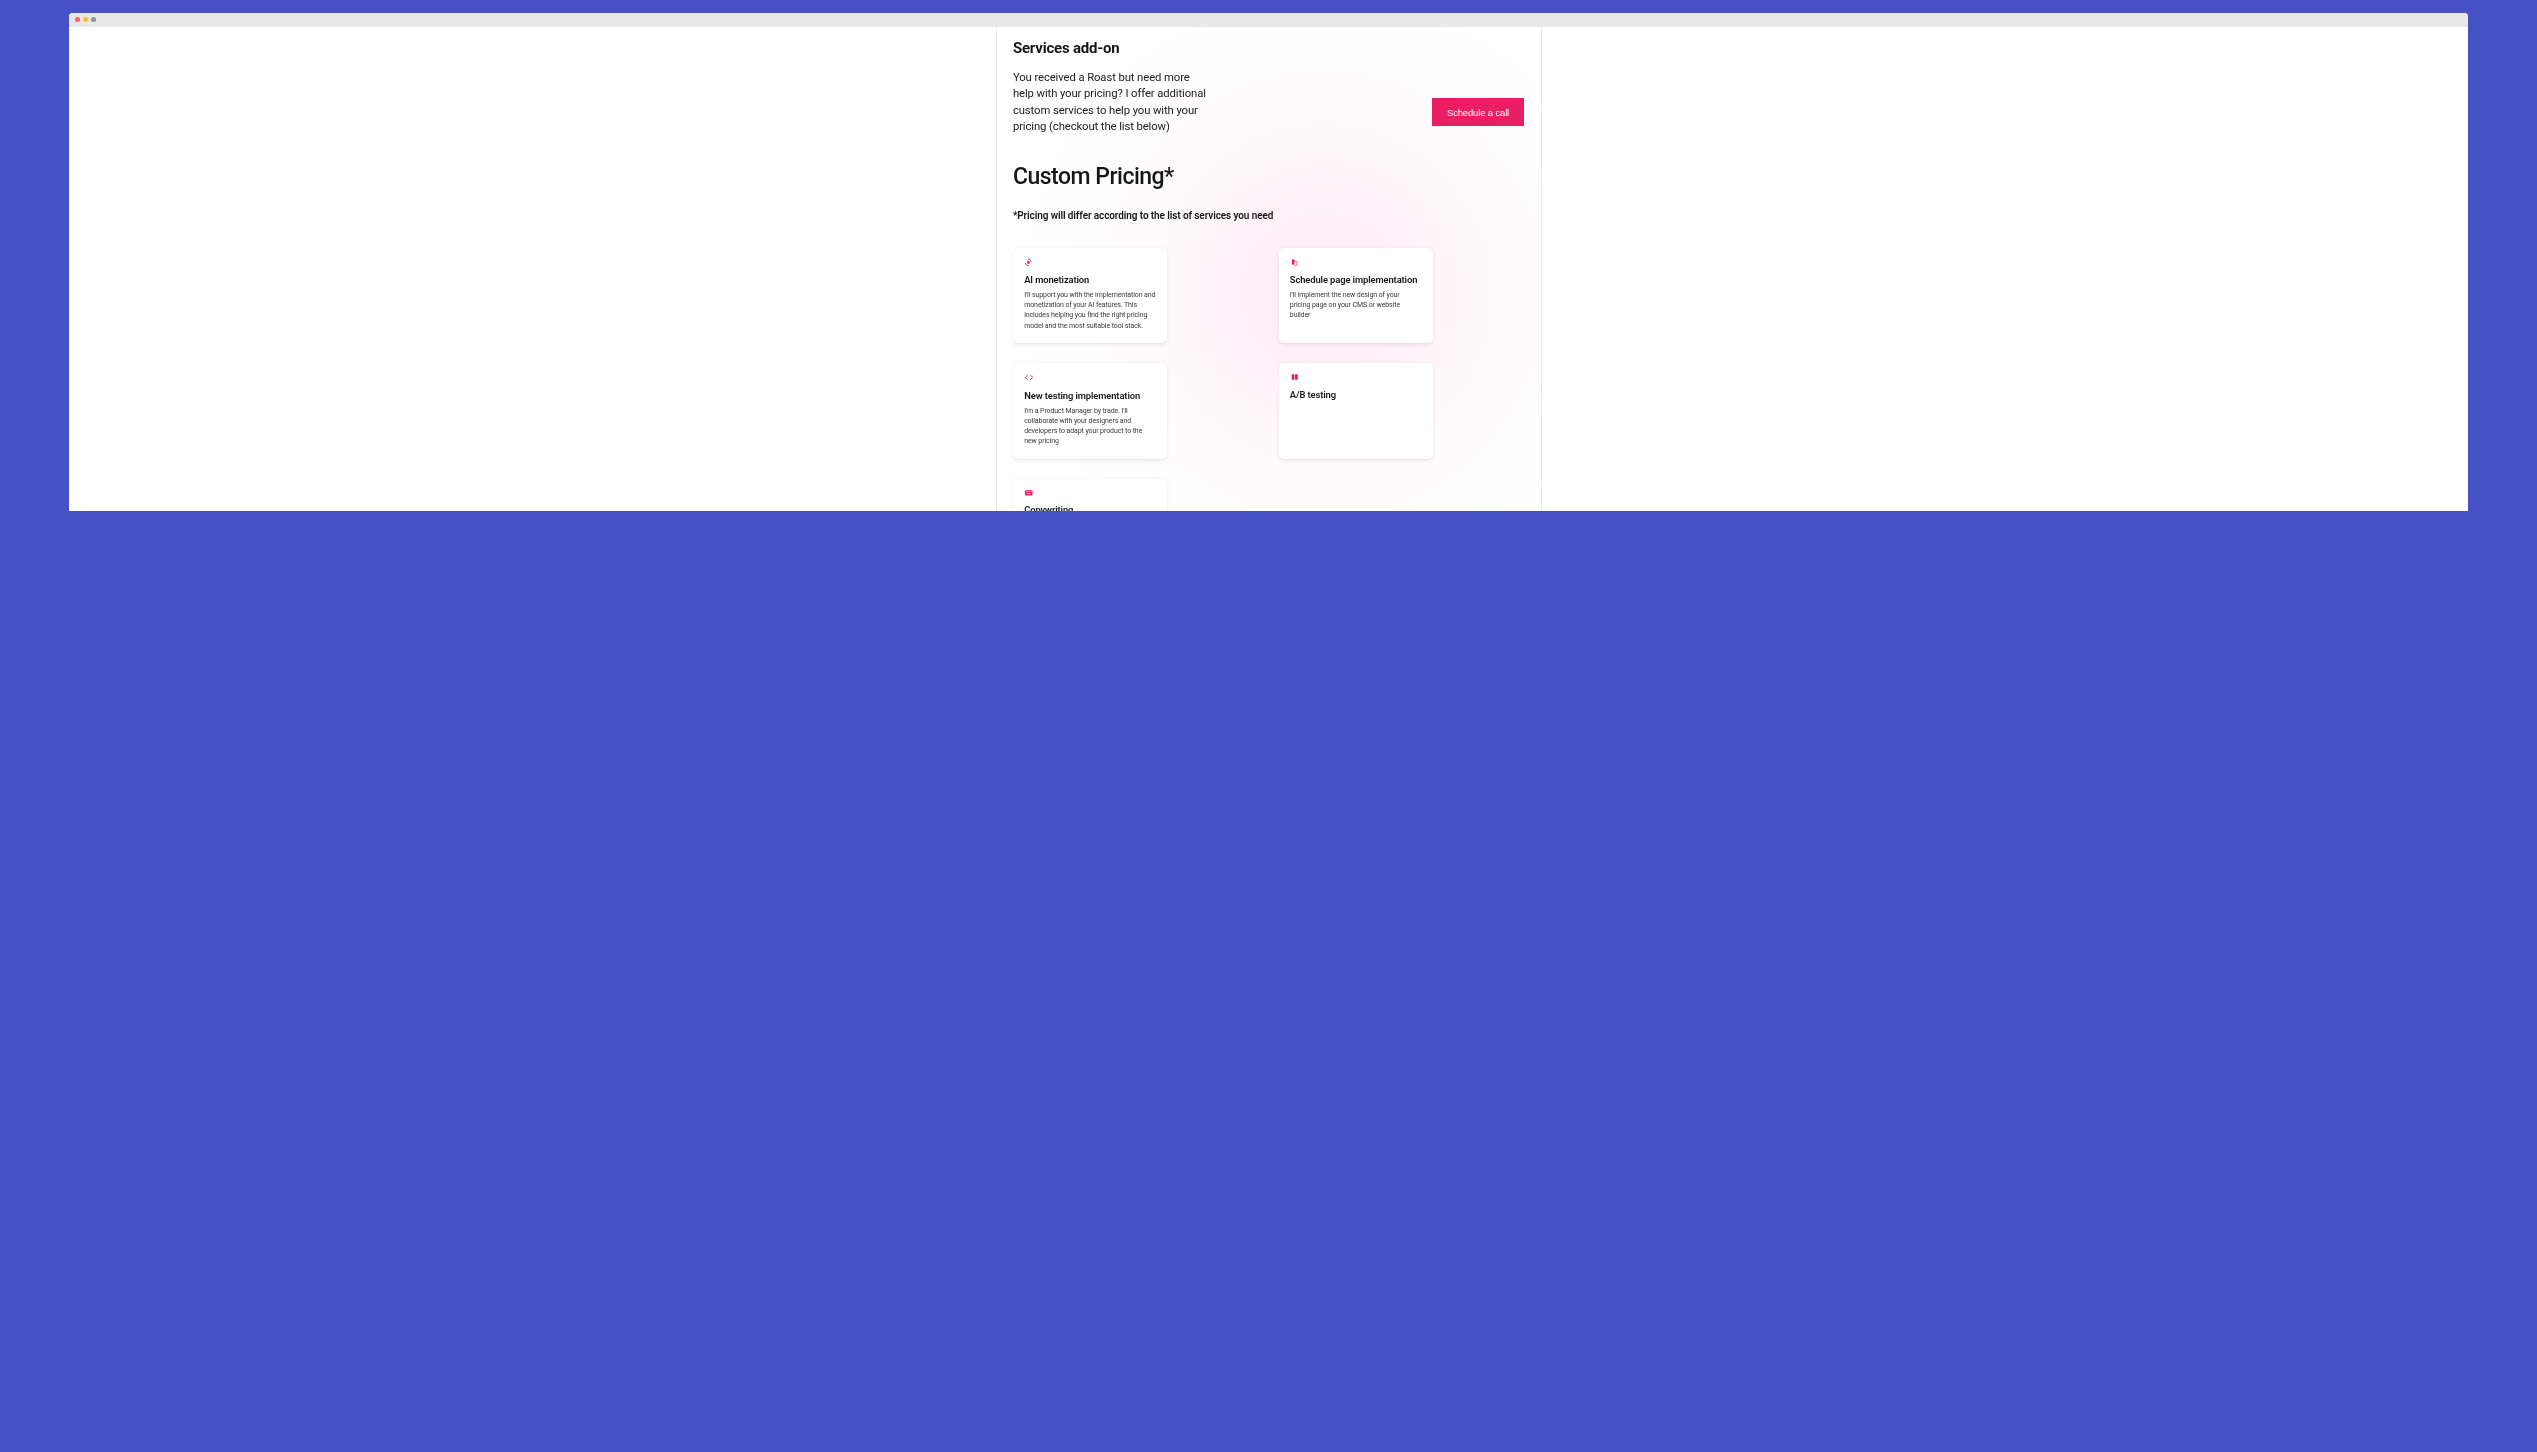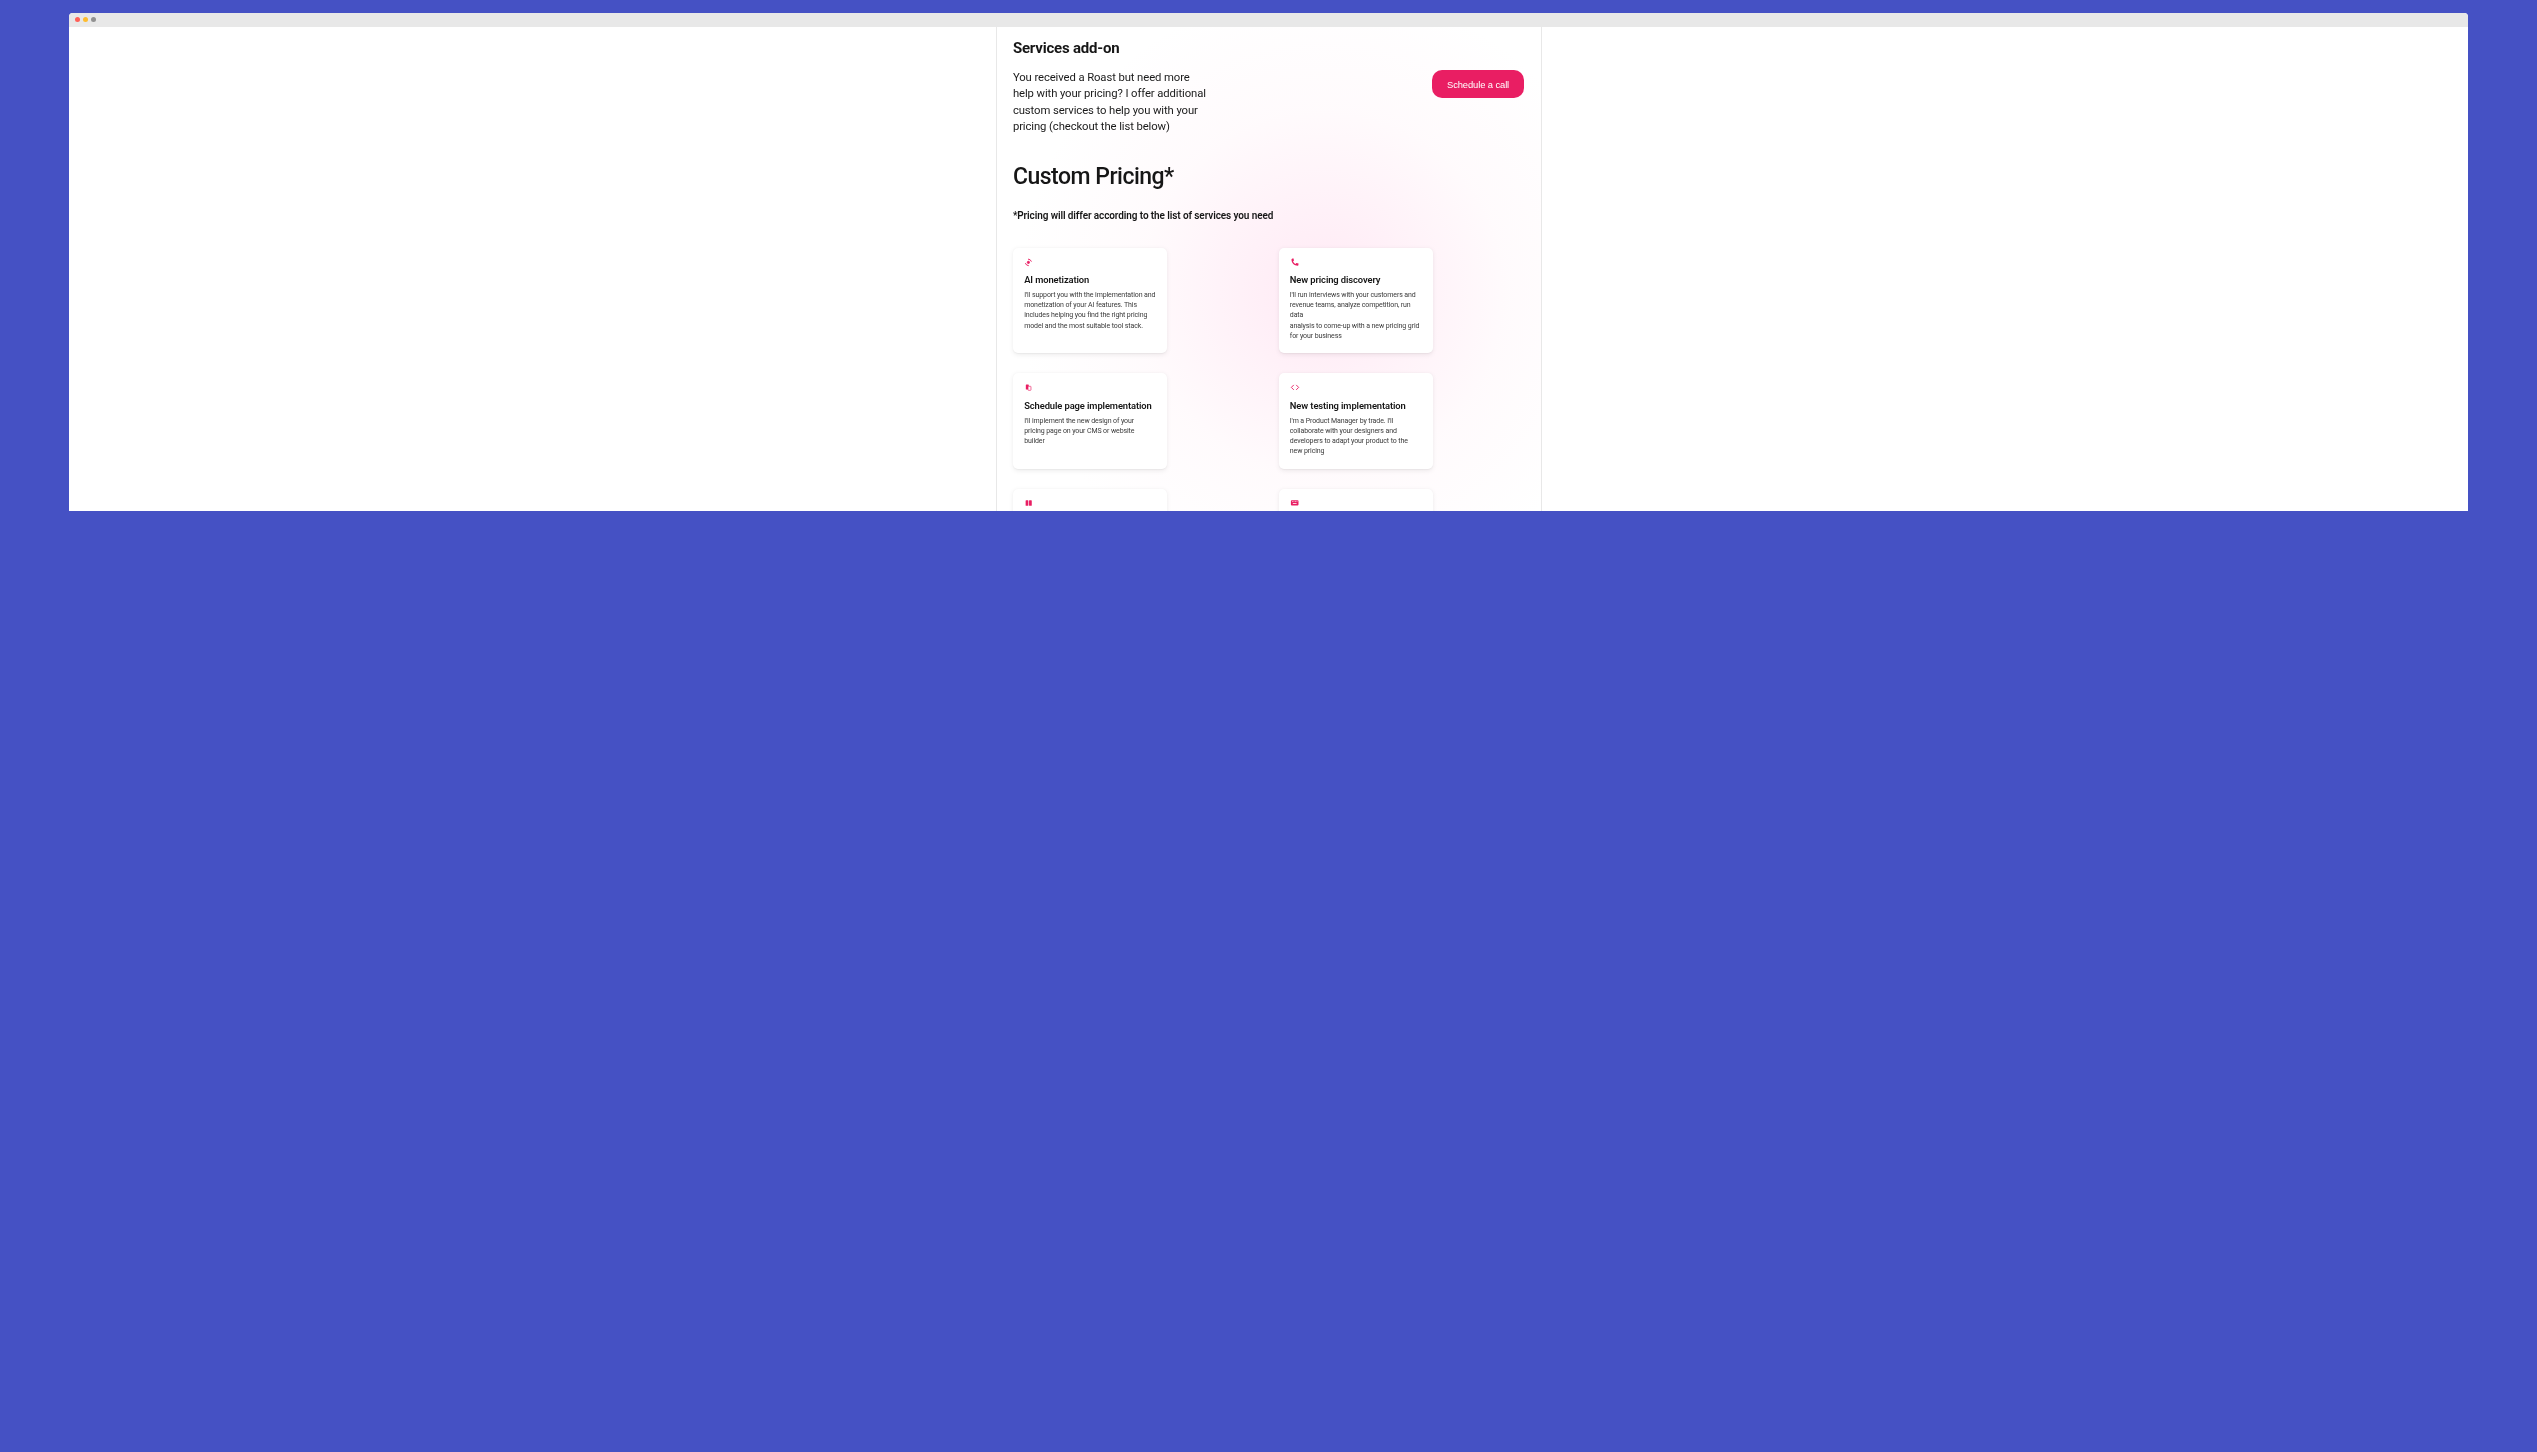--- a/index.html
+++ b/index.html
@@ -61,25 +61,26 @@
   line-height: 1.45;
   color: #1a1a1a;
   max-width: 195px;
   letter-spacing: -0.1px;
 }
 .cta-button {
   background: #e91e63;
   color: #fff;
   border: none;
   padding: 8.8px 15px;
-  border-radius: 10px;
+  border-radius: 0;
   font-size: 9.4px;
   font-weight: 500;
   cursor: pointer;
   letter-spacing: -0.1px;
+  margin-top: 28px;
 }
 .section-title {
   font-size: 23px;
   font-weight: 500;
   color: #161616;
   margin-top: 28px;
   letter-spacing: -0.5px;
 }
 .section-subtitle {
   font-size: 10px;
@@ -152,29 +153,20 @@
             <svg width="8.8" height="8.8" viewBox="0 0 24 24" fill="none" stroke="currentColor" stroke-width="2.5">
               <circle cx="12" cy="12" r="3" fill="currentColor"></circle>
               <path d="M12 3 A9 9 0 0 1 20 9" stroke-linecap="round"></path>
               <path d="M12 21 A9 9 0 0 1 4 15" stroke-linecap="round"></path>
             </svg>
           </div>
           <h3 class="card-title">AI monetization</h3>
           <p class="card-desc">I'll support you with the implementation and monetization of your AI features. This includes helping you find the right pricing model and the most suitable tool stack.</p>
         </div>
 
-        <div class="card card-right">
-          <div class="card-icon">
-            <svg width="8.8" height="8.8" viewBox="0 0 24 24" fill="currentColor">
-              <path d="M6 2c-1.1 0-2 .9-2 2 0 9.4 7.6 17 17 17 1.1 0 2-.9 2-2v-3.5c0-.6-.4-1-1-1-1.3 0-2.6-.2-3.8-.6-.4-.1-.9 0-1.2.3l-2.2 2.2c-2.8-1.4-5.1-3.8-6.6-6.6l2.2-2.2c.3-.3.4-.8.3-1.2-.4-1.2-.6-2.5-.6-3.8 0-.6-.4-1-1-1H6z"></path>
-            </svg>
-          </div>
-          <h3 class="card-title">New pricing discovery</h3>
-          <p class="card-desc">I'll run interviews with your customers and revenue teams, analyze competition, run data<br>analysis to come-up with a new pricing grid for your business</p>
-        </div>
 
         <div class="card">
           <div class="card-icon">
             <svg width="8.8" height="8.8" viewBox="0 0 24 24" fill="currentColor">
               <rect x="5" y="4" width="8" height="14" rx="1.5"></rect>
               <rect x="11" y="9" width="8" height="11" rx="1.5" fill="#fff" stroke="currentColor" stroke-width="1.8"></rect>
             </svg>
           </div>
           <h3 class="card-title">Schedule page implementation</h3>
           <p class="card-desc">I'll implement the new design of your pricing page on your CMS or website builder</p>

